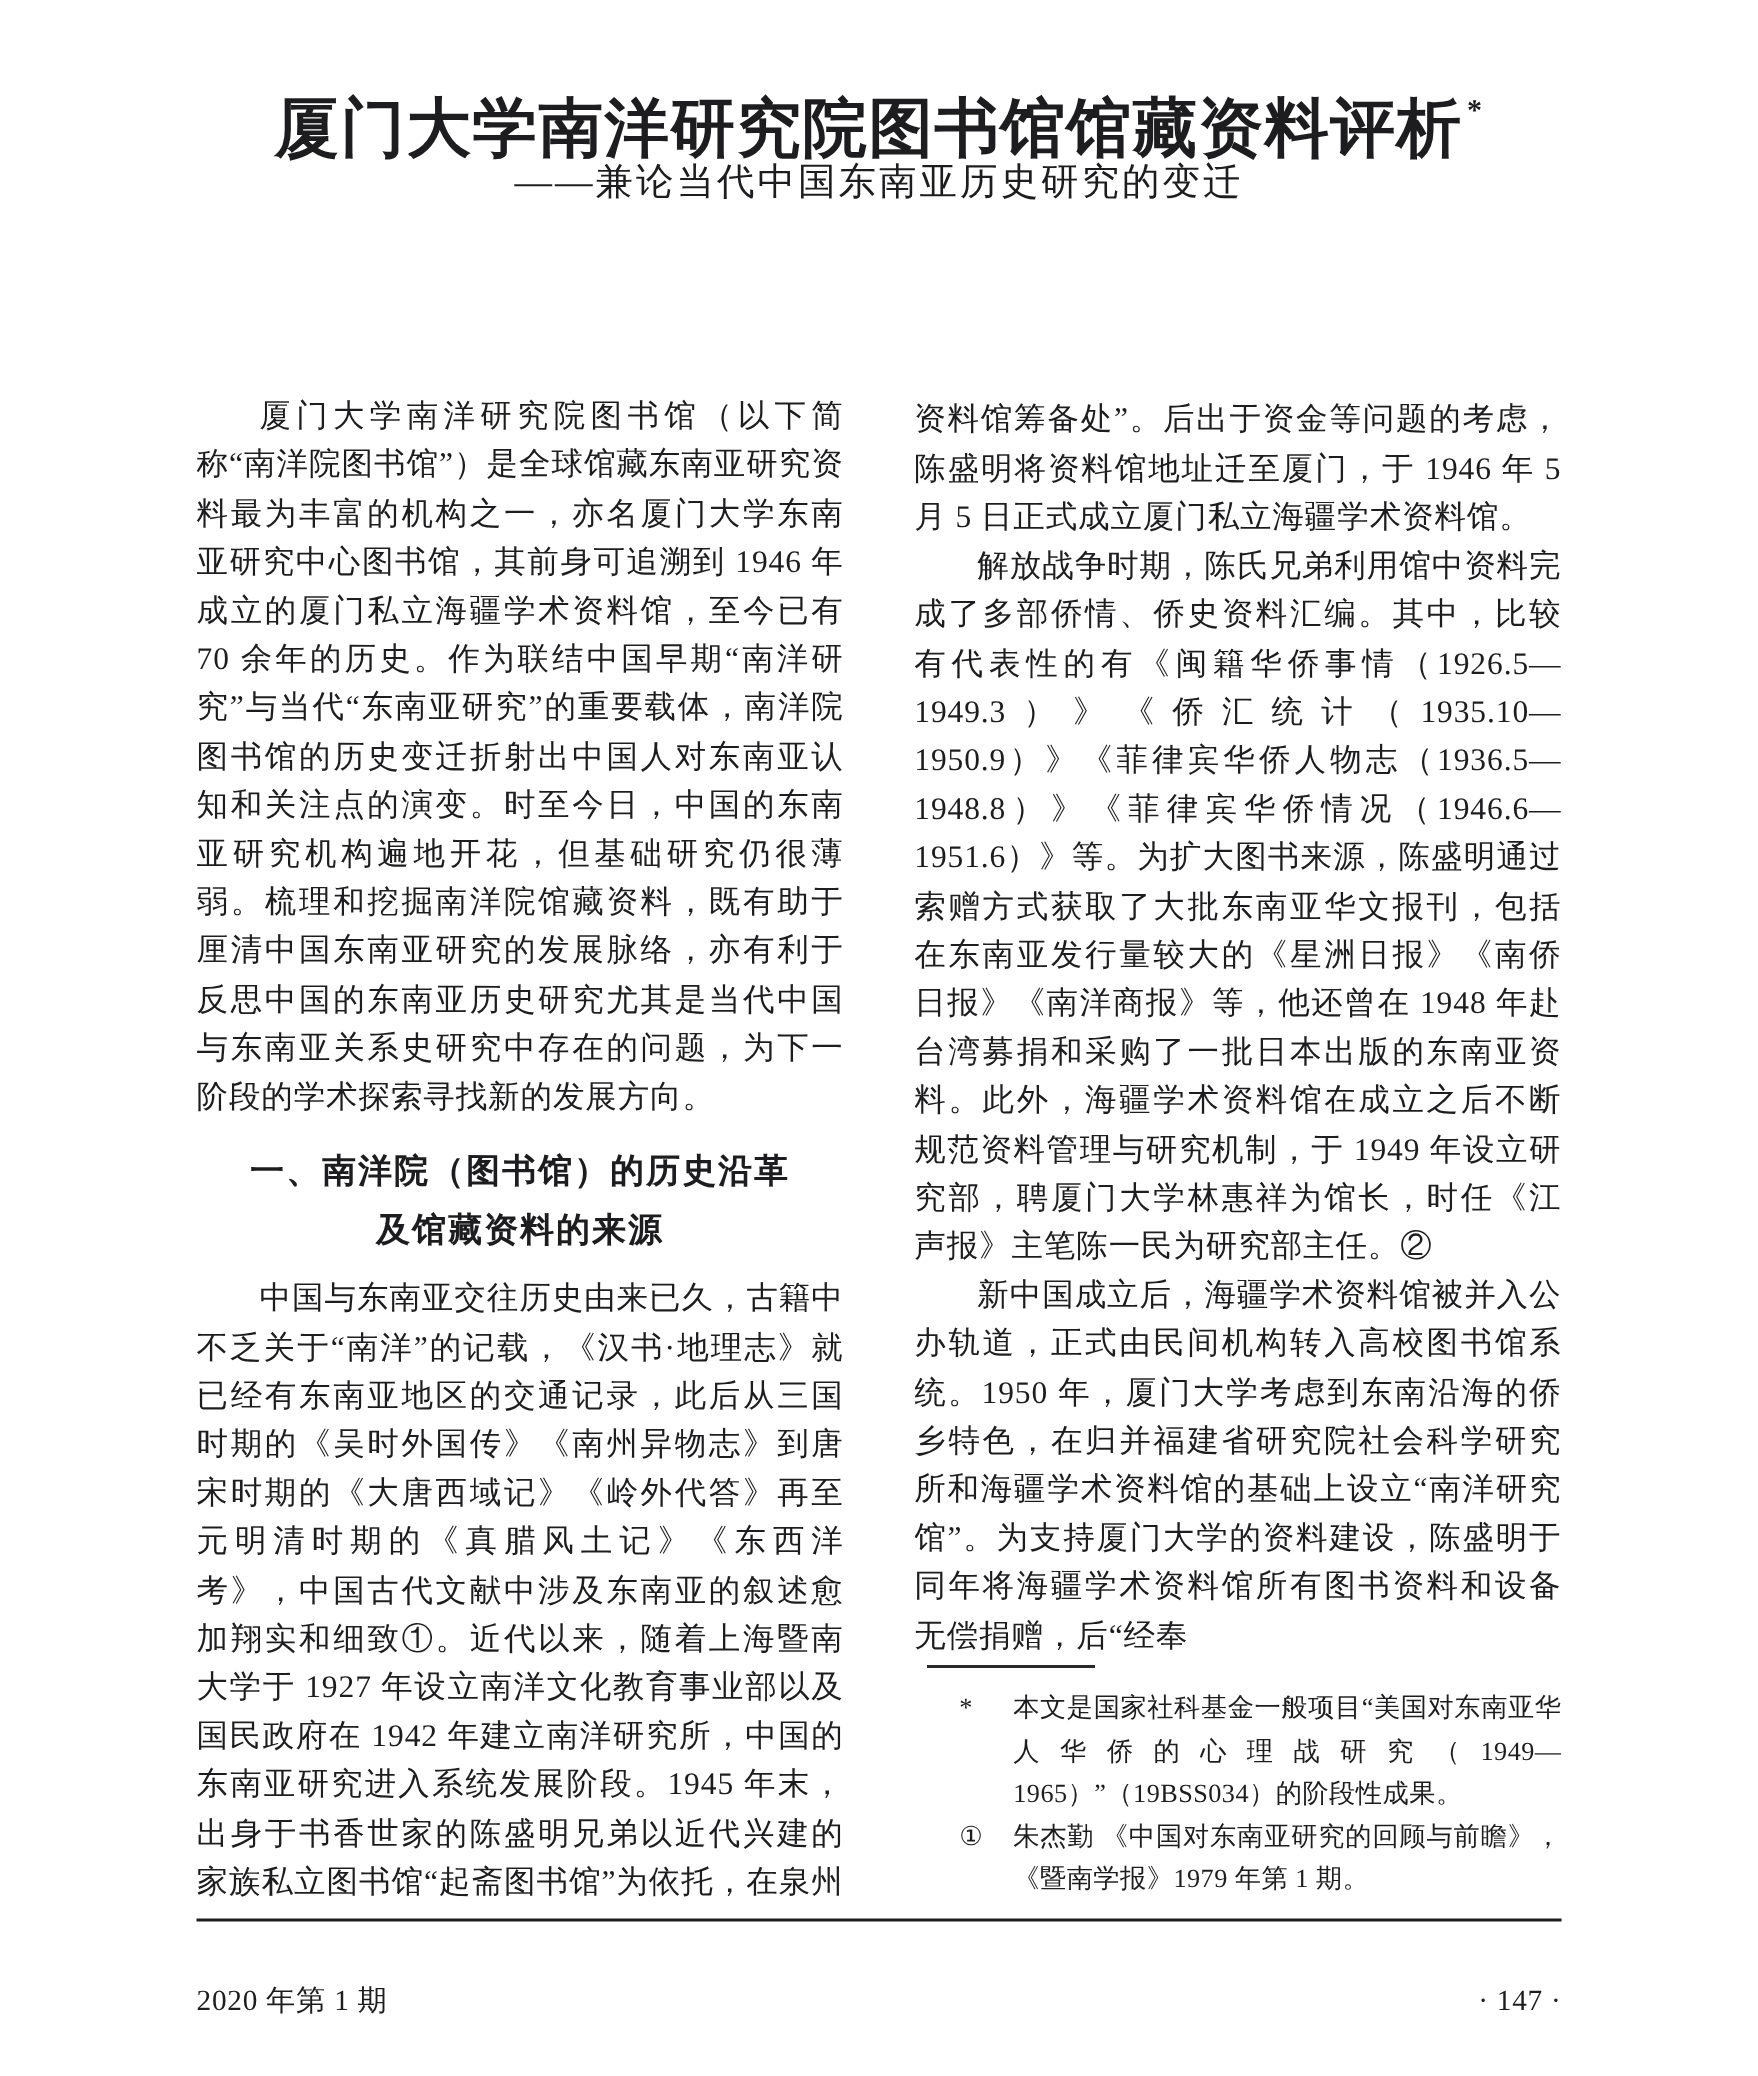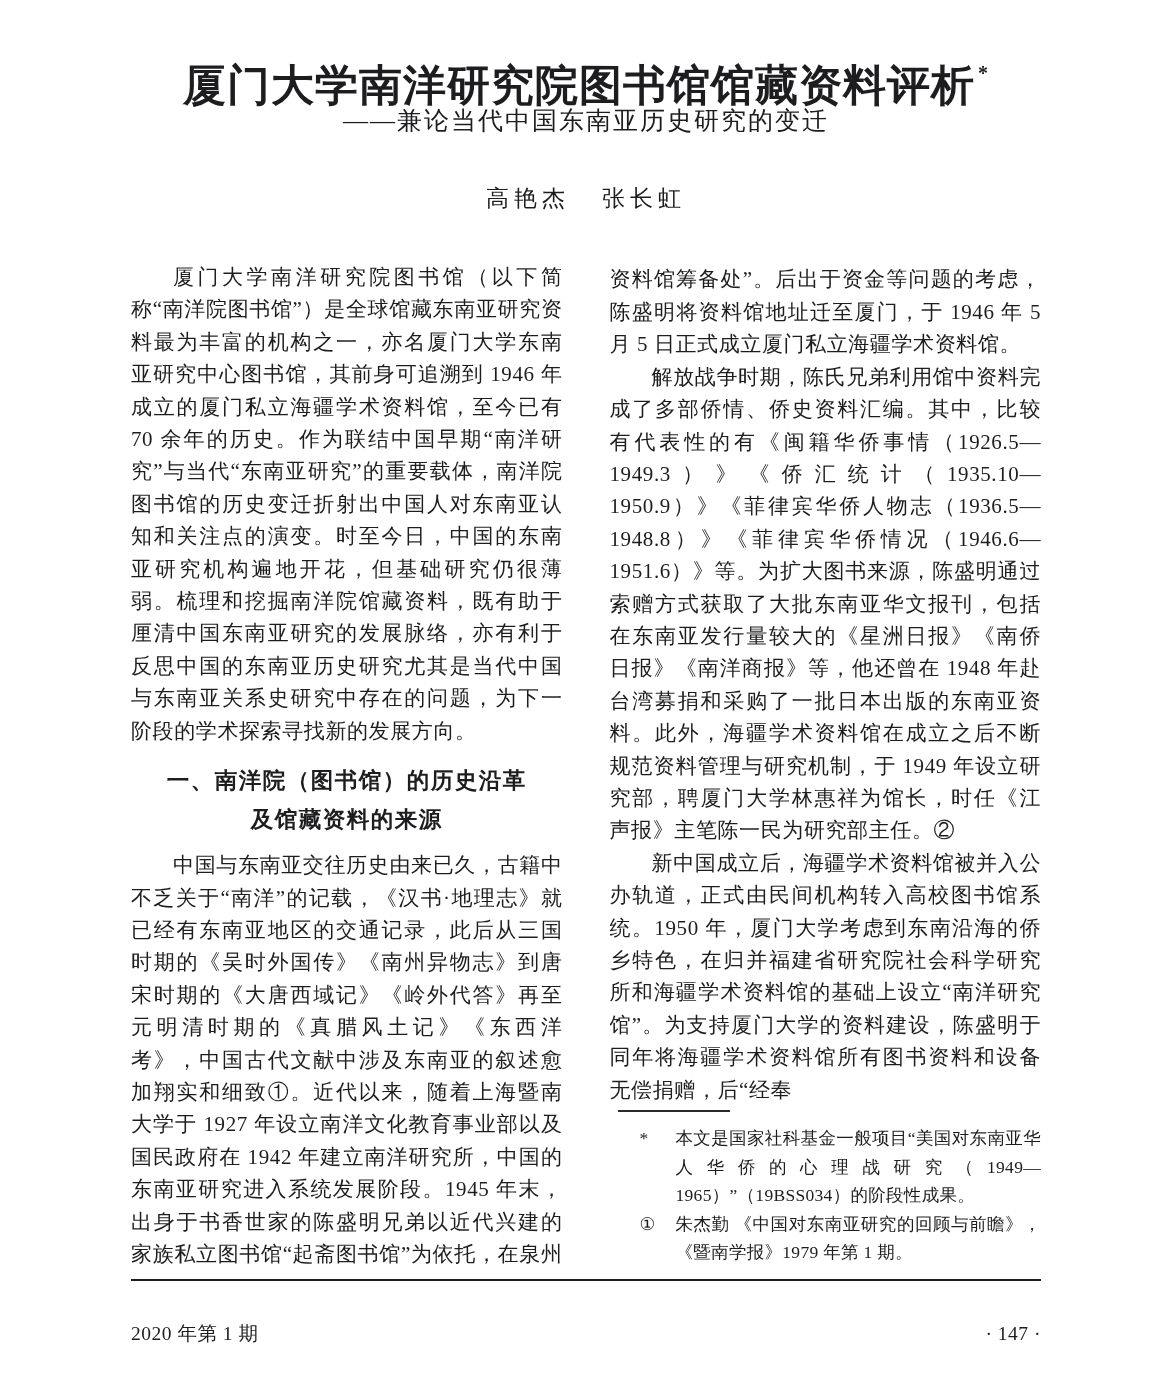--- a/index.html
+++ b/index.html
@@ -65,23 +65,20 @@
 </style>
 </head>
 <body>
 
 <div class="page">
 
   <h1 class="title"><span>厦门大学南洋研究院图书馆馆藏资料评析</span><span class="t-sup">*</span></h1>
 
   <div class="subtitle">——兼论当代中国东南亚历史研究的变迁</div>
 
-  <div class="authors">
-    <span class="author">高艳杰</span><span class="author">张长虹</span>
-  </div>
 
   <main class="columns">
 
     <div class="col col-left">
       <p class="indent">厦门大学南洋研究院图书馆（以下简称“南洋院图书馆”）是全球馆藏东南亚研究资料最为丰富的机构之一，亦名厦门大学东南亚研究中心图书馆，其前身可追溯到 1946 年成立的厦门私立海疆学术资料馆，至今已有 70 余年的历史。作为联结中国早期“南洋研究”与当代“东南亚研究”的重要载体，南洋院图书馆的历史变迁折射出中国人对东南亚认知和关注点的演变。时至今日，中国的东南亚研究机构遍地开花，但基础研究仍很薄弱。梳理和挖掘南洋院馆藏资料，既有助于厘清中国东南亚研究的发展脉络，亦有利于反思中国的东南亚历史研究尤其是当代中国与东南亚关系史研究中存在的问题，为下一阶段的学术探索寻找新的发展方向。</p>
       <h2 class="section-heading">
         <span class="h-line">一、南洋院（图书馆）的历史沿革</span>
         <span class="h-line">及馆藏资料的来源</span>
       </h2>
       <p class="indent">中国与东南亚交往历史由来已久，古籍中不乏关于“南洋”的记载，《汉书·地理志》就已经有东南亚地区的交通记录，此后从三国时期的《吴时外国传》《南州异物志》到唐宋时期的《大唐西域记》《岭外代答》再至元明清时期的《真腊风土记》《东西洋考》，中国古代文献中涉及东南亚的叙述愈加翔实和细致①。近代以来，随着上海暨南大学于 1927 年设立南洋文化教育事业部以及国民政府在 1942 年建立南洋研究所，中国的东南亚研究进入系统发展阶段。1945 年末，出身于书香世家的陈盛明兄弟以近代兴建的家族私立图书馆“起斋图书馆”为依托，在泉州酝酿创办以东南海疆和南洋侨</p>

